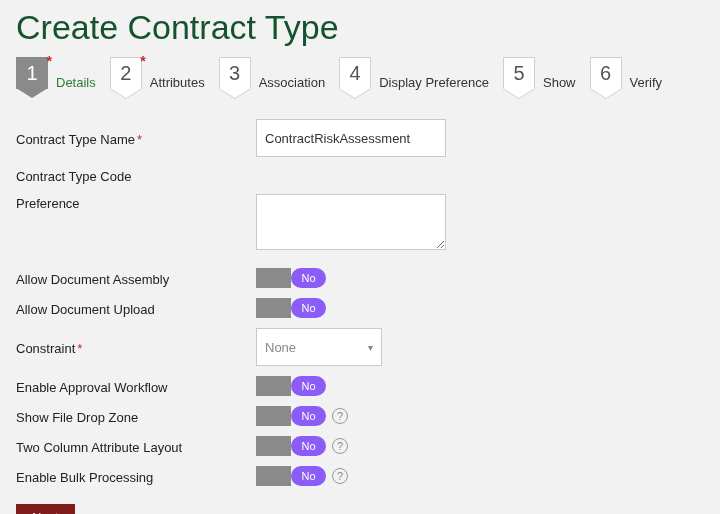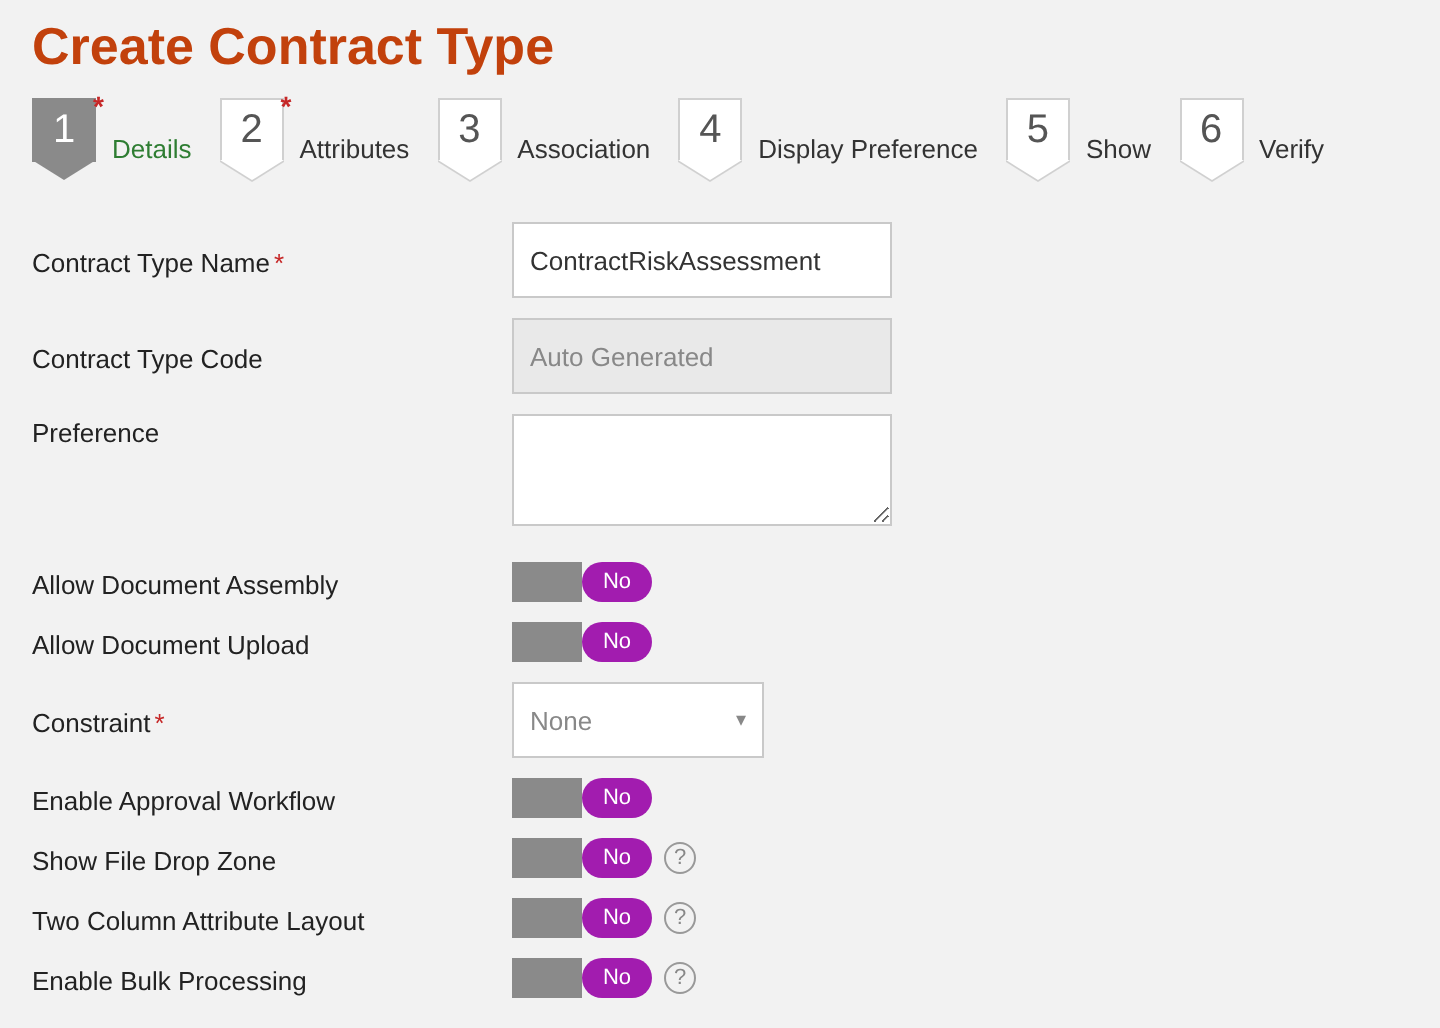--- a/index.html
+++ b/index.html
@@ -9,23 +9,23 @@
     font-family: "Segoe UI", Arial, sans-serif;
     background: #f2f2f2;
     color: #333;
     font-size: 13px;
     width: 720px;
   }
   .page {
     padding: 0 16px 16px 16px;
   }
   h1.page-title {
-    font-weight: 700;
-    font-size: 26px;
-    color: #c2410c;
+    font-weight: 400;
+    font-size: 34px;
+    color: #14532d;
     margin: 8px 0 10px 0;
   }
 
   
   .wizard {
     display: flex;
     align-items: flex-start;
     gap: 0;
     margin-bottom: 18px;
   }
@@ -133,21 +133,21 @@
   
   .toggle {
     display:flex; width:70px; height:20px; cursor:pointer;
     position:relative; user-select:none;
   }
   .toggle .half {
     flex:1; display:flex; align-items:center; justify-content:center;
     font-size:11px; color:#fff;
   }
   .toggle .off-side { background:#8a8a8a; }
-  .toggle .on-side  { background:#a21caf;border-radius:10px; }
+  .toggle .on-side  { background:#8b5cf6;border-radius:10px; }
 
   .help {
     width:16px; height:16px; border-radius:50%;
     border:1px solid #999; color:#888;
     display:inline-flex; align-items:center; justify-content:center;
     font-size:11px; margin-left:6px;
     cursor:default;
   }
 
   .btn-next {
@@ -223,23 +223,20 @@
     </div>
     <div class="ctrl">
       <input class="text" type="text" value="ContractRiskAssessment" style="">
     </div>
   </div>
 
   <div class="form-row">
     <div class="lbl">
       <span>Contract Type Code</span>
     </div>
-    <div class="ctrl">
-      <input class="text" type="text" disabled="" placeholder="Auto Generated" style="">
-    </div>
   </div>
 
   <div class="form-row top">
     <div class="lbl">
       <span>Preference</span>
     </div>
     <div class="ctrl">
       <textarea class="text" style=""></textarea>
     </div>
   </div>

